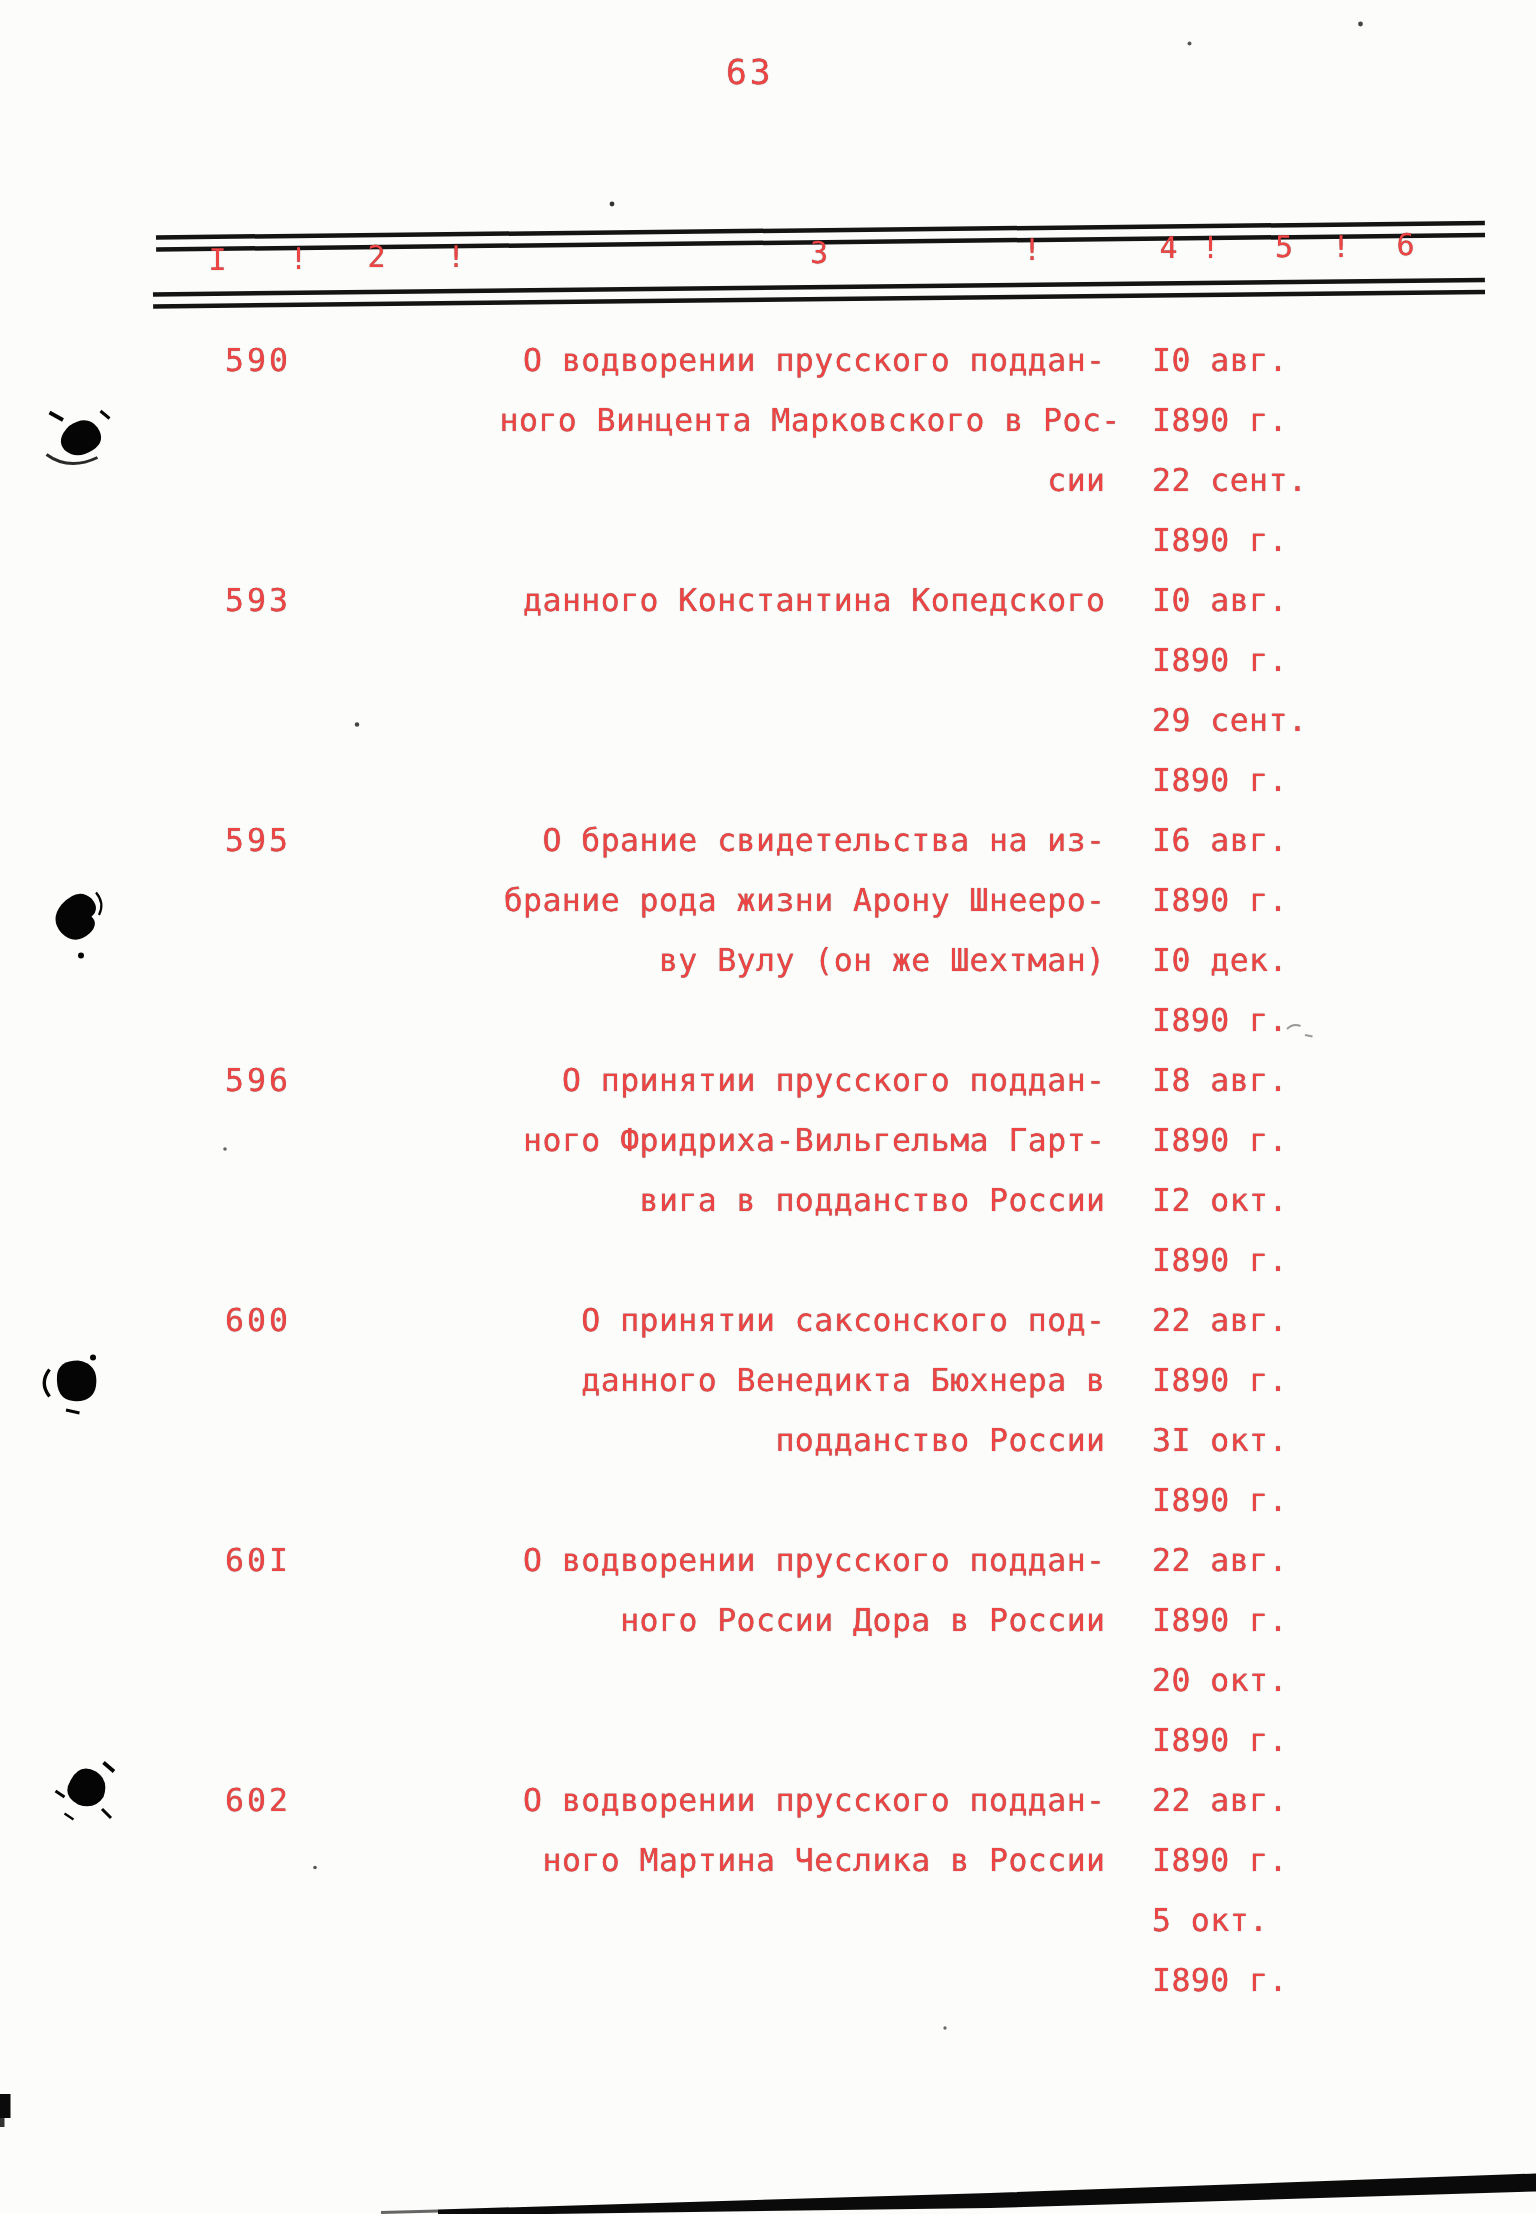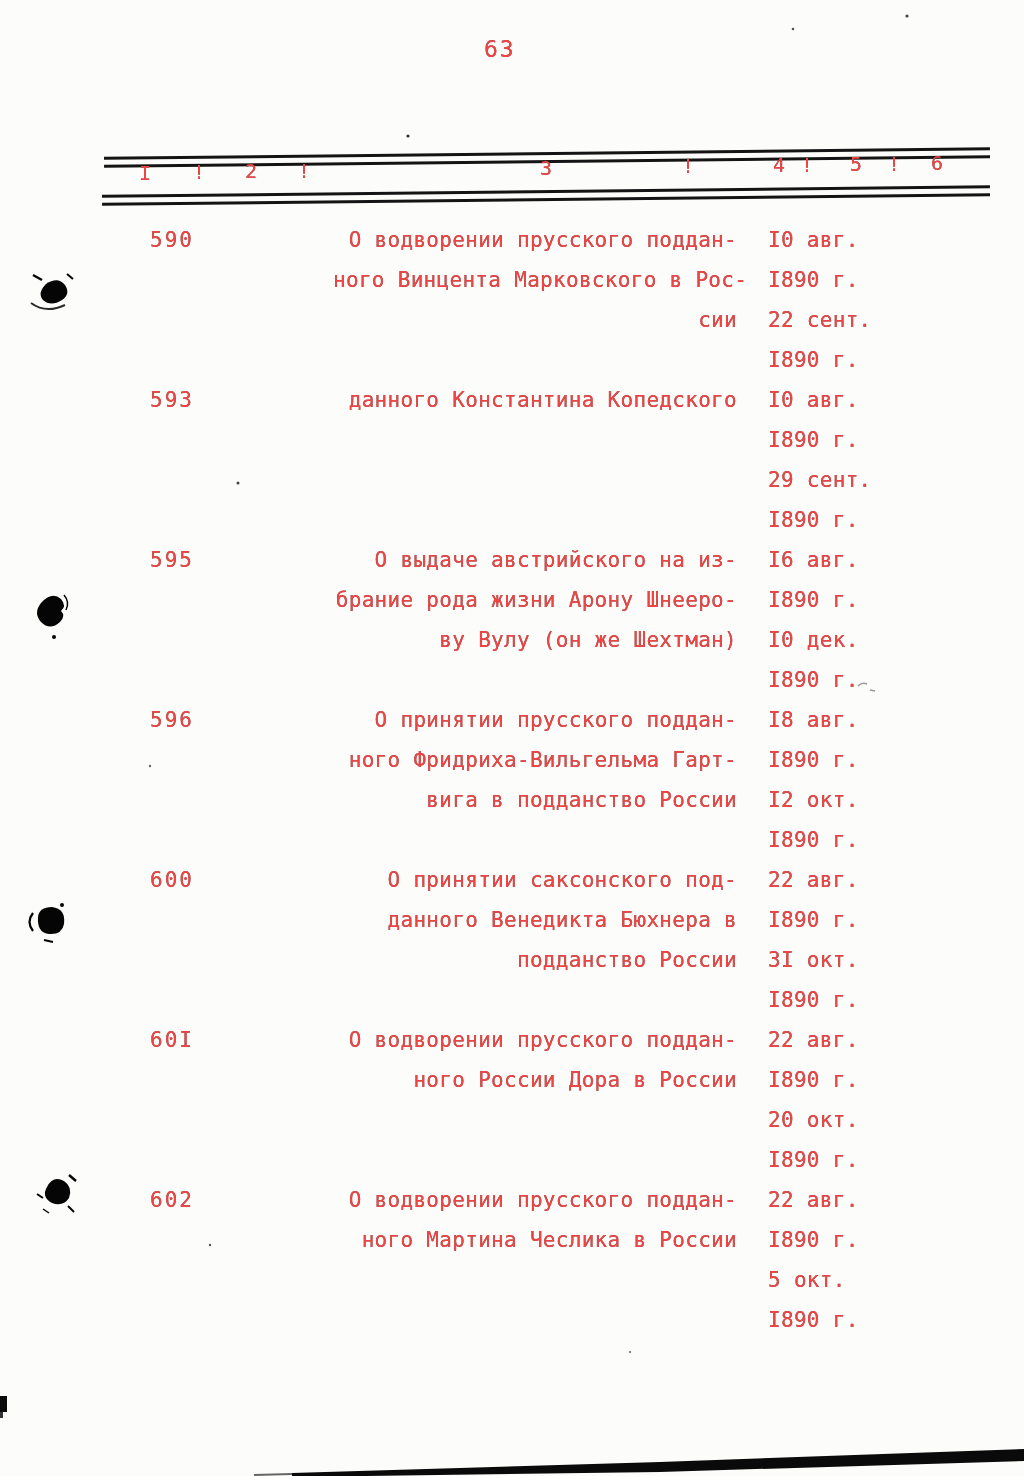--- a/index.html
+++ b/index.html
@@ -93,21 +93,21 @@
       <div class="entry-dates">
           <div class="line">I0 авг.</div>
           <div class="line">I890 г.</div>
           <div class="line">29 сент.</div>
           <div class="line">I890 г.</div>
         </div>
     </div>
       <div class="entry">
       <div class="entry-number">595</div>
       <div class="entry-description">
-          <div class="line">О выдаче австрийского на из-</div>
+          <div class="line">О брание свидетельства на из-</div>
           <div class="line">брание рода жизни Арону Шнееро-</div>
           <div class="line">ву Вулу (он же Шехтман)</div>
         </div>
       <div class="entry-dates">
           <div class="line">I6 авг.</div>
           <div class="line">I890 г.</div>
           <div class="line">I0 дек.</div>
           <div class="line">I890 г.</div>
         </div>
     </div>

